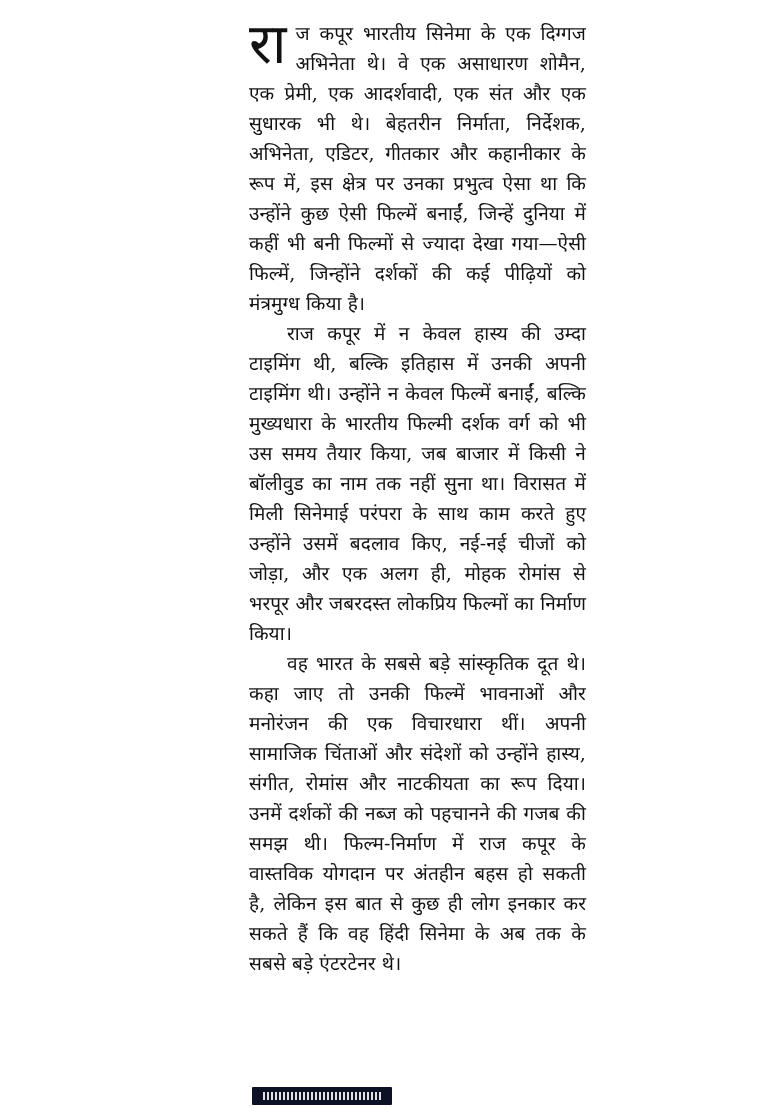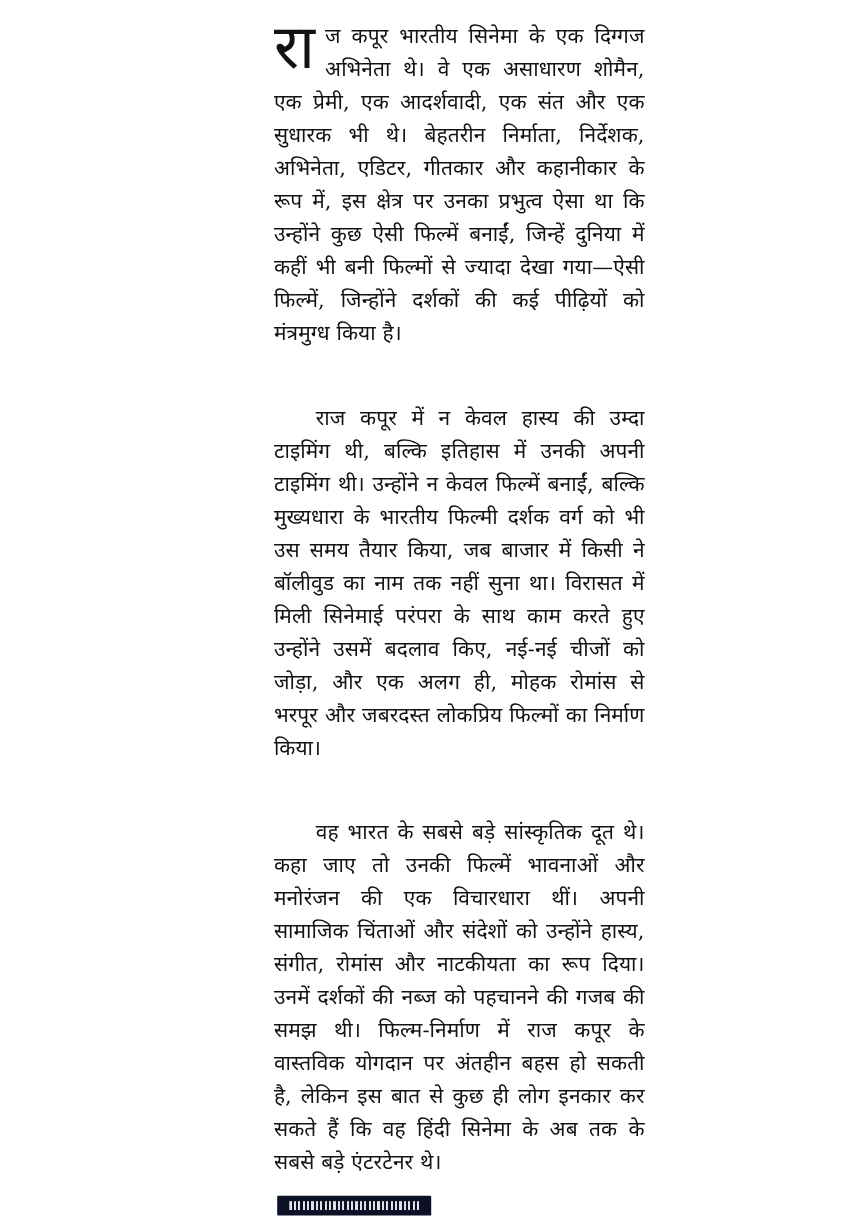--- a/index.html
+++ b/index.html
@@ -25,21 +25,20 @@
     font-size: 19px;
     line-height: 30px;
     letter-spacing: 0.1px;
   }
   .para {
     margin: 0;
     padding: 0;
   }
   .para.indent {
     text-indent: 38px;
-    margin-top: 47px;
   }
   .dropcap {
     float: left;
     font-size: 56px;
     line-height: 48px;
     padding: 2px 9px 0 0;
     font-weight: 400;
     color: #121212;
   }
   .watermark-bar {

